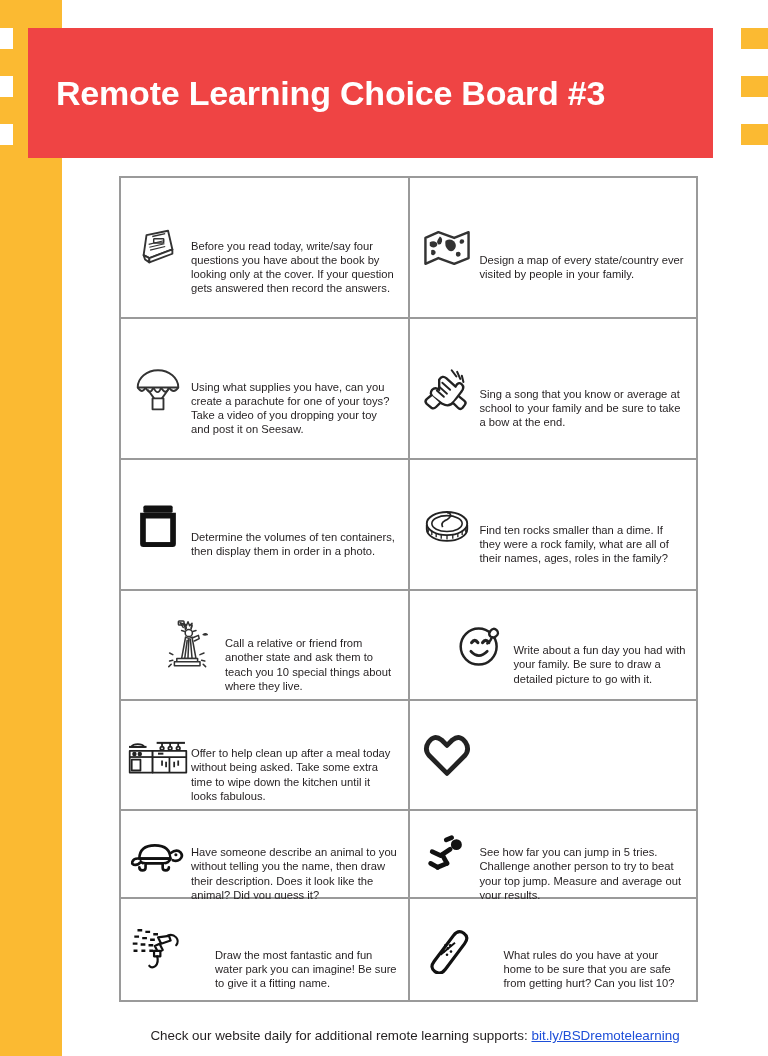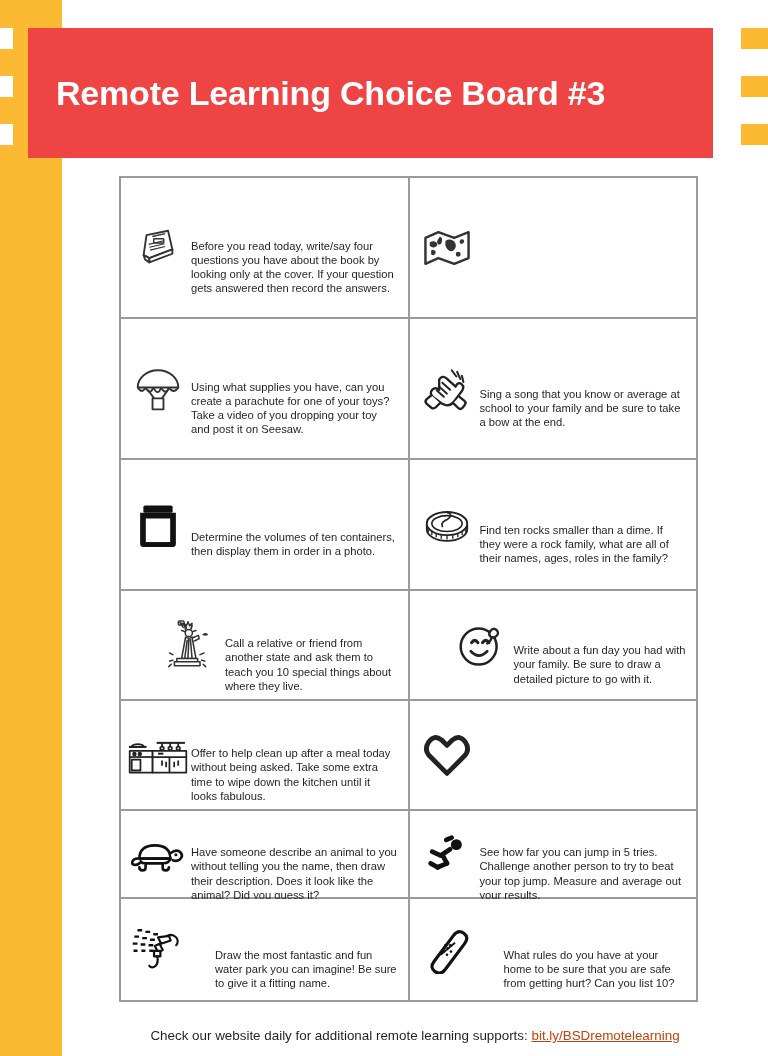--- a/index.html
+++ b/index.html
@@ -91,21 +91,21 @@
   .r-h6 .cell{height:88px;}
   .r-h7 .cell{height:103px;gap:24px;}
 
   
   #footer{
     position:absolute;left:62px;top:1028px;width:706px;
     text-align:center;
     font-size:13.4px;
     color:#231f20;
   }
-  #footer-link{text-decoration:underline;color:#c2410c;}
+  #footer-link{text-decoration:underline;color:#1d4ed8;}
 </style>
 </head>
 <body>
 
 <div id="left-stripe"></div>
 <div class="notch n1"></div>
 <div class="notch n2"></div>
 <div class="notch n3"></div>
 
 <div class="rsquare r1"></div>
@@ -138,20 +138,21 @@
      <g fill="#333" stroke="none">
        <path d="M12 24 q5 -3 9 0 q3 3 0 6 q-5 3 -9 -1 z"></path>
        <path d="M14 35 q4 -2 6 2 q1 4 -3 5 q-4 0 -3 -4 z"></path>
        <path d="M26 16 q4 2 3 7 q-1 5 -5 4 q-3 -2 -1 -6 z"></path>
        <path d="M34 22 q7 -4 12 1 q4 5 1 10 q-4 6 -9 2 q-6 -5 -4 -13 z"></path>
        <path d="M49 38 q5 -2 6 2 q0 4 -4 4 q-4 -1 -2 -6 z"></path>
        <path d="M55 20 q5 -1 5 3 q-1 4 -5 3 q-3 -2 0 -6 z"></path>
      </g>
    </svg>
         </div>
+        <div class="txt">Design a map of every state/country ever visited by people in your family.</div>
       </div>
     </div>
     <div class="board-row r-h2">
       <div class="cell">
         <div class="icon">
           <svg width="50" height="50" viewBox="0 0 64 64" fill="none" stroke="#333" stroke-width="2.4" stroke-linejoin="round">
      <path d="M6 30 A26 22 0 0 1 58 30 Z" fill="#fff"></path>
      <path d="M6 30 q6 9 10 0 M16 30 q6 11 10 0 M26 30 q6 12 10 0 M36 30 q6 11 10 0 M46 30 q6 9 12 0"></path>
      <path d="M19 33 L27 44 M45 33 L37 44"></path>
      <rect x="25" y="44" width="14" height="14" fill="#fff"></rect>

